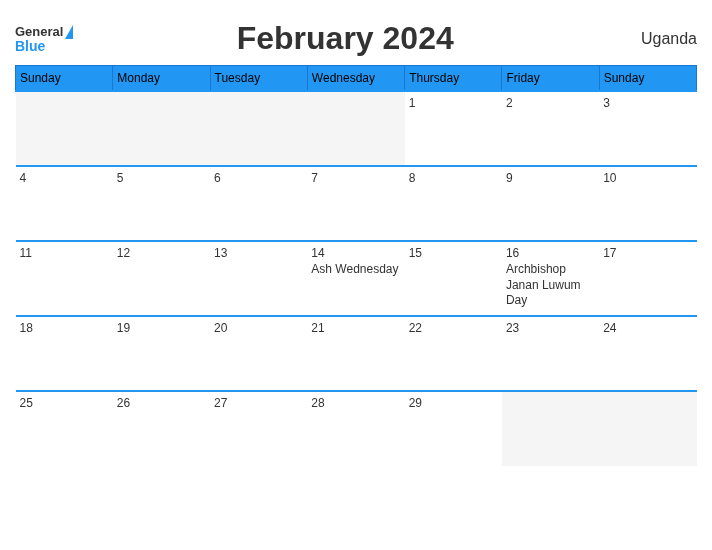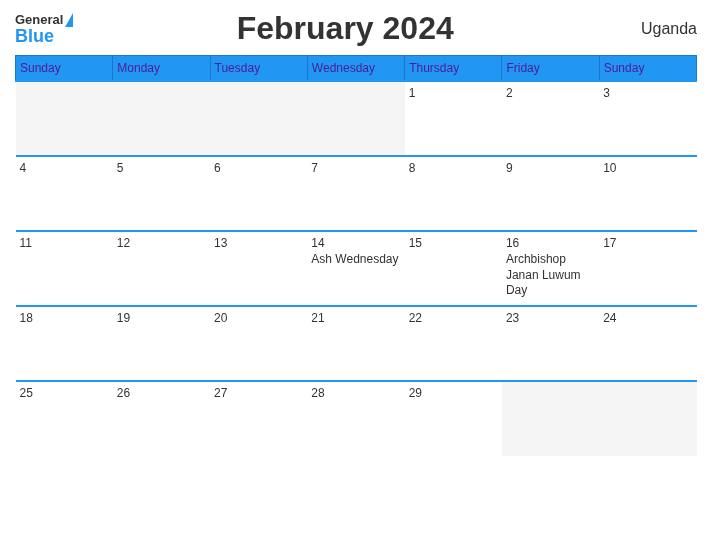--- a/index.html
+++ b/index.html
@@ -7,36 +7,36 @@
       font-family: Arial, sans-serif;
       background: #fff;
       width: 712px;
       height: 550px;
       overflow: hidden;
     }
     .calendar-container {
       width: 712px;
       height: 550px;
       background: #fff;
-      padding: 10px 15px 10px 15px;
+      padding: 20px 15px 10px 15px;
     }
     .header {
       display: flex;
       align-items: center;
       justify-content: space-between;
       margin-bottom: 8px;
     }
     .logo-text-general {
       font-size: 13px;
       font-weight: bold;
       color: #333;
       line-height: 1;
     }
     .logo-text-blue {
-      font-size: 18px;
+      font-size: 14px;
       font-weight: bold;
       color: #2196F3;
       line-height: 1;
     }
     .logo-triangle {
       width: 0;
       height: 0;
       border-left: 8px solid transparent;
       border-right: 0px solid transparent;
       border-bottom: 14px solid #2196F3;
@@ -66,21 +66,21 @@
       text-align: right;
       min-width: 80px;
     }
     .calendar-table {
       width: 100%;
       border-collapse: collapse;
       table-layout: fixed;
     }
     .calendar-table thead tr th {
       background: #2196F3;
-      color: #4c1d95;
+      color: #000000;
       font-size: 12px;
       font-weight: normal;
       padding: 5px 4px;
       text-align: left;
       border: 1px solid #1976D2;
     }
     .calendar-table tbody tr td {
       border-top: 2px solid #2196F3;
       border-left: none;
       border-right: none;

